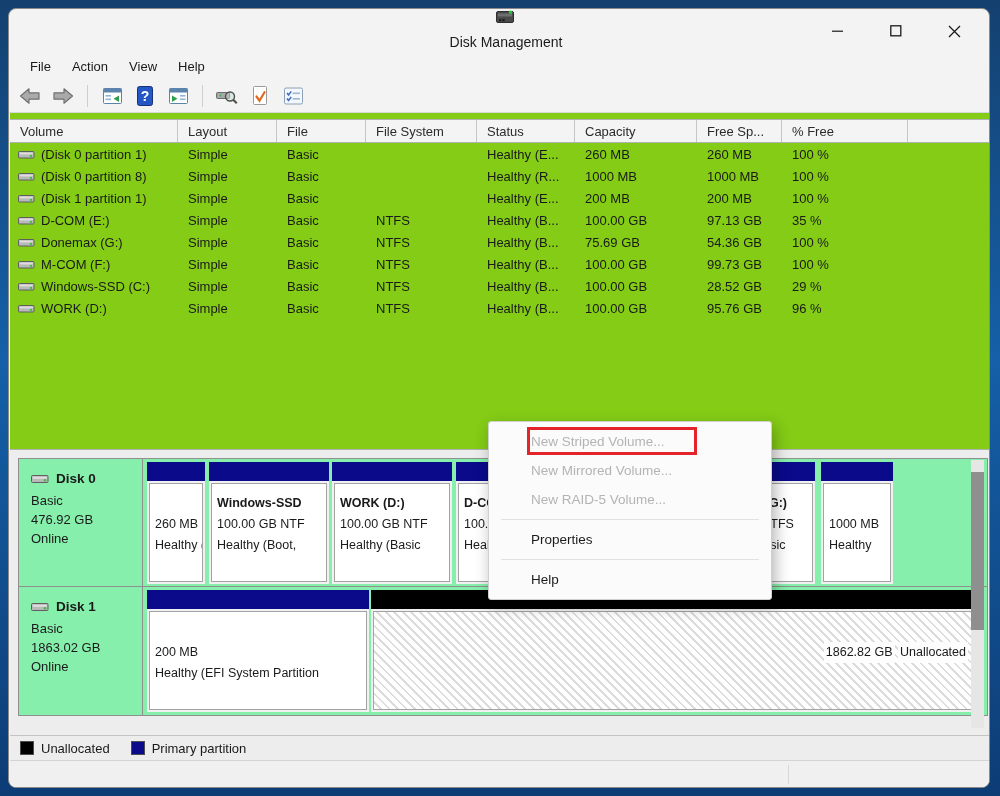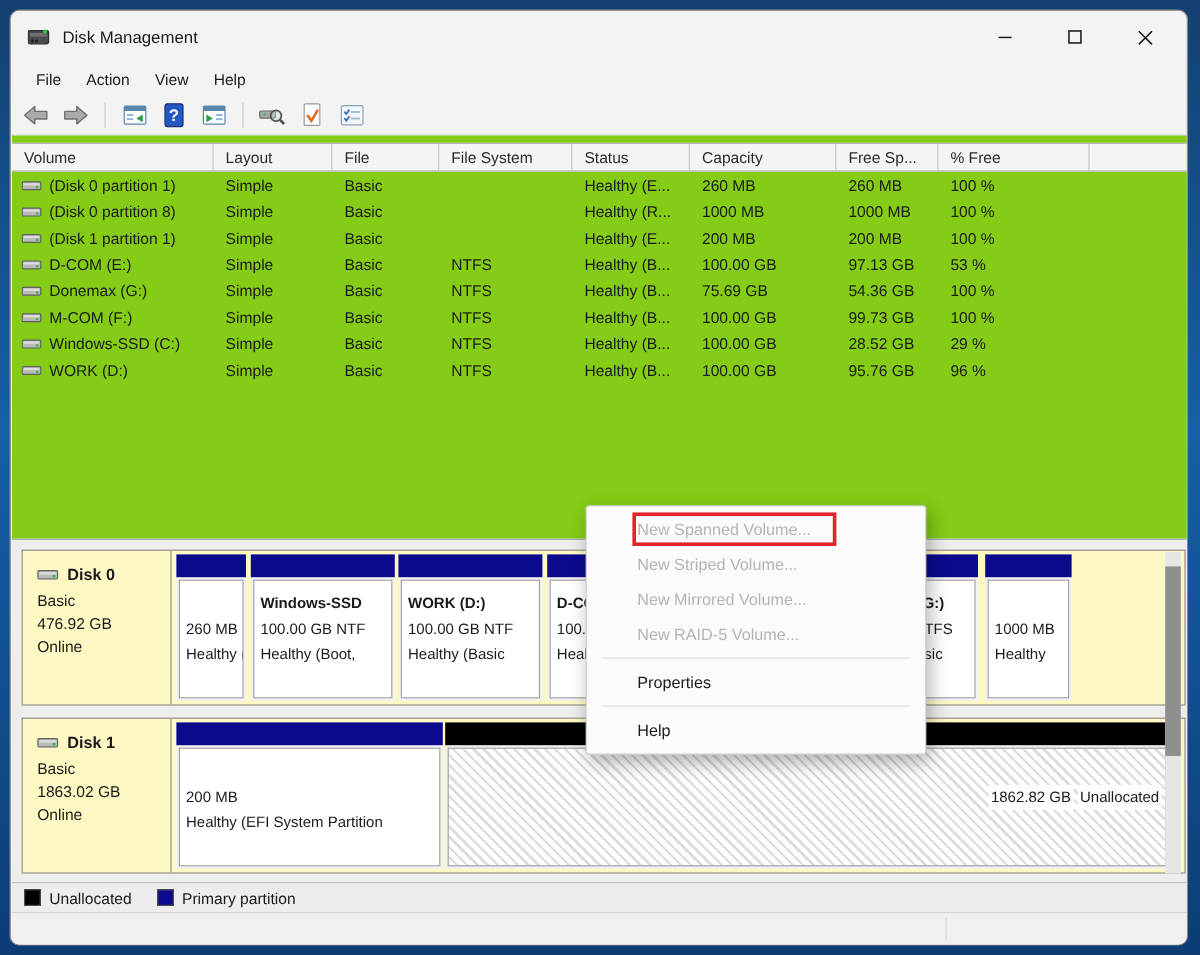--- a/index.html
+++ b/index.html
@@ -9,21 +9,21 @@
     background: linear-gradient(180deg, #14406f 0%, #1560a8 45%, #0d3c75 100%);
     position: relative; overflow: hidden;
   }
   .window {
     position:absolute; left:8px; top:8px; width:982px; height:780px;
     background:#f3f3f3; border:1px solid #8a8a8a; border-radius:8px;
     overflow:hidden;
   }
   
   .titlebar { position:absolute; left:0; top:0; width:100%; height:44px;
-    display:flex; align-items:center; padding-left:14px; gap:9px; }
+    display:flex; align-items:center; padding-left:14px; gap:9px;flex-direction:column; }
   .title-text { font-size:14px; color:#1a1a1a; }
   .win-controls { position:absolute; right:0; top:0; height:44px; display:flex; }
   .ctrl { width:58px; height:44px; display:flex; align-items:center; justify-content:center; color:#1a1a1a; }
   .ctrl.close { margin-right:6px; }
   
   .menubar { position:absolute; left:0; top:44px; width:100%; height:26px;
     display:flex; gap:21px; padding-left:21px; align-items:center; font-size:13px; color:#1a1a1a; }
   .menubar span { cursor:default; }
   
   .toolbar { position:absolute; left:0; top:70px; width:100%; height:34px;
@@ -36,22 +36,22 @@
   .lv-header { margin-top:6px; height:24px; background:#f4f4f4;
     border-top:1px solid #b2b2b2; border-bottom:1px solid #b2b2b2; font-size:13px; color:#2b2b2b; }
   .lv-header .hcell { border-right:1px solid #c6c6c6; display:flex; align-items:center; padding-left:10px; height:100%; }
   .lv-row { height:22px; font-size:13px; color:#1a1a1a; align-items:center; }
   .lv-row .cell { padding-left:10px; white-space:nowrap; overflow:hidden; }
   .lv-row .vol { display:flex; align-items:center; gap:6px; padding-left:8px; }
   
   .graphpane { position:absolute; left:1px; top:440px; width:980px; height:286px;
     background:#ededed; border-top:1px solid #b0b0b0; }
   .diskrow { position:absolute; left:8px; width:970px; height:130px;
-    border:1px solid #8f8f8f; background:#fef9c3; }
-  .diskrow.d0 { top:8px; } .diskrow.d1 { top:148px; }
+    border:1px solid #8f8f8f; background:#86efac; }
+  .diskrow.d0 { top:8px; } .diskrow.d1 { top:136px; }
   .diskinfo { position:absolute; left:0; top:0; width:124px; height:100%;
     border-right:1px solid #8f8f8f; padding:10px 0 0 12px; font-size:13px; color:#1a1a1a; line-height:19px; }
   .diskinfo .dname { font-weight:bold; font-size:13.5px; display:flex; align-items:center; gap:7px; margin-bottom:3px; }
   .parts { position:absolute; left:125px; top:0; right:0; bottom:0; }
   .part { position:absolute; top:3px; height:122px; background:#f1f1f1; }
   .part-header { height:19px; background:#0a0a8b; }
   .part-header.black { background:#000; }
   .part-body { position:absolute; top:21px; left:2px; right:2px; bottom:2px;
     background:#fff; border:1px solid #a3a3a3; padding:9px 3px 0 5px;
     overflow:hidden; font-size:12.5px; line-height:21px; white-space:nowrap; color:#1a1a1a; }
@@ -258,21 +258,21 @@
             <circle cx="13" cy="6.9" r="1.1" fill="#2ebf43"></circle>
           </svg>
           <span>D-COM (E:)</span>
         </div>
       <div class="cell">Simple</div>
       <div class="cell">Basic</div>
       <div class="cell">NTFS</div>
       <div class="cell">Healthy (B...</div>
       <div class="cell">100.00 GB</div>
       <div class="cell">97.13 GB</div>
-      <div class="cell">53 %</div>
+      <div class="cell">35 %</div>
       <div class="cell"></div>
     </div>
     <div class="lv-grid lv-row">
       <div class="cell vol">
           <svg width="17" height="11" viewBox="0 0 17 11">
             <rect x="0.5" y="2.5" width="15.5" height="6.5" rx="1" fill="#b9b9b9" stroke="#5f5f5f"></rect>
             <rect x="1.8" y="3.6" width="13" height="1.8" fill="#dedede"></rect>
             <circle cx="13" cy="6.9" r="1.1" fill="#2ebf43"></circle>
           </svg>
           <span>Donemax (G:)</span>
@@ -463,21 +463,20 @@
     <span class="sq navy"></span>
     <span>Primary partition</span>
   </div>
 
   <div class="statusbar">
     <div class="sb-div"></div>
   </div>
 
   <div class="ctxmenu">
     <div class="red-box"></div>
-    <div class="mi disabled">New Spanned Volume...</div>
     <div class="mi disabled">New Striped Volume...</div>
     <div class="mi disabled">New Mirrored Volume...</div>
     <div class="mi disabled">New RAID-5 Volume...</div>
     <div class="msep"></div>
     <div class="mi">Properties</div>
     <div class="msep"></div>
     <div class="mi">Help</div>
   </div>
 
 </div>

